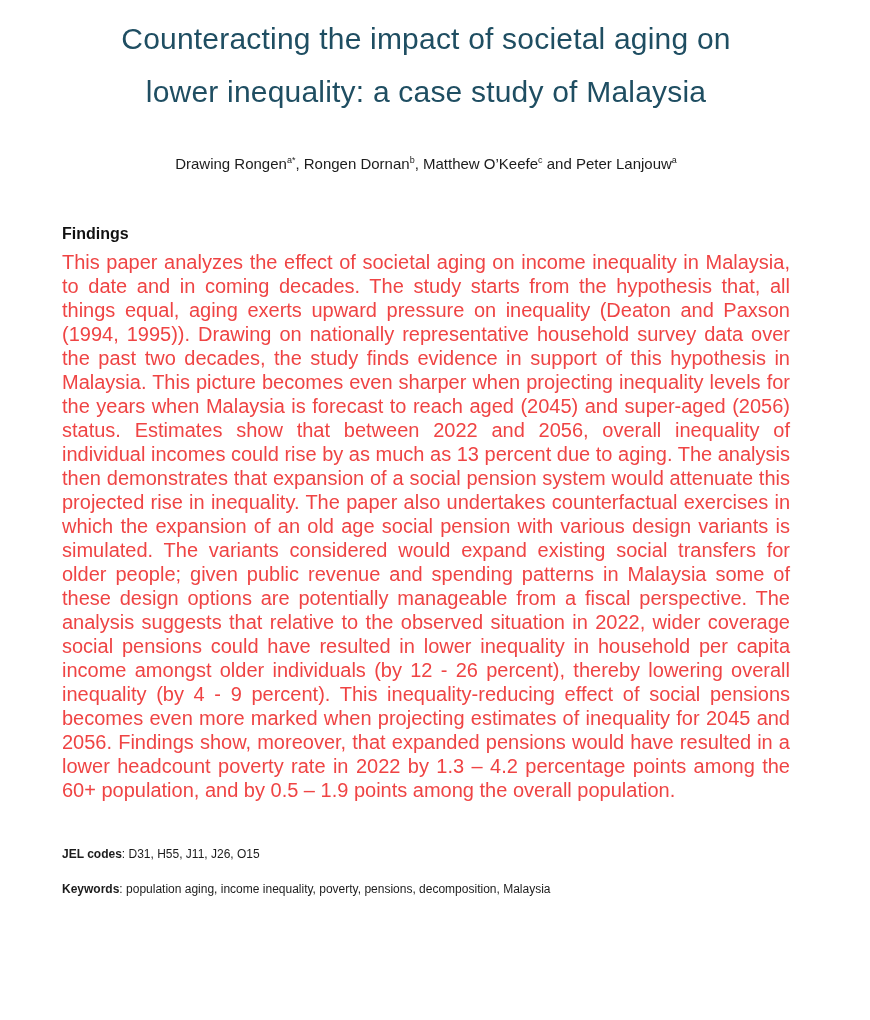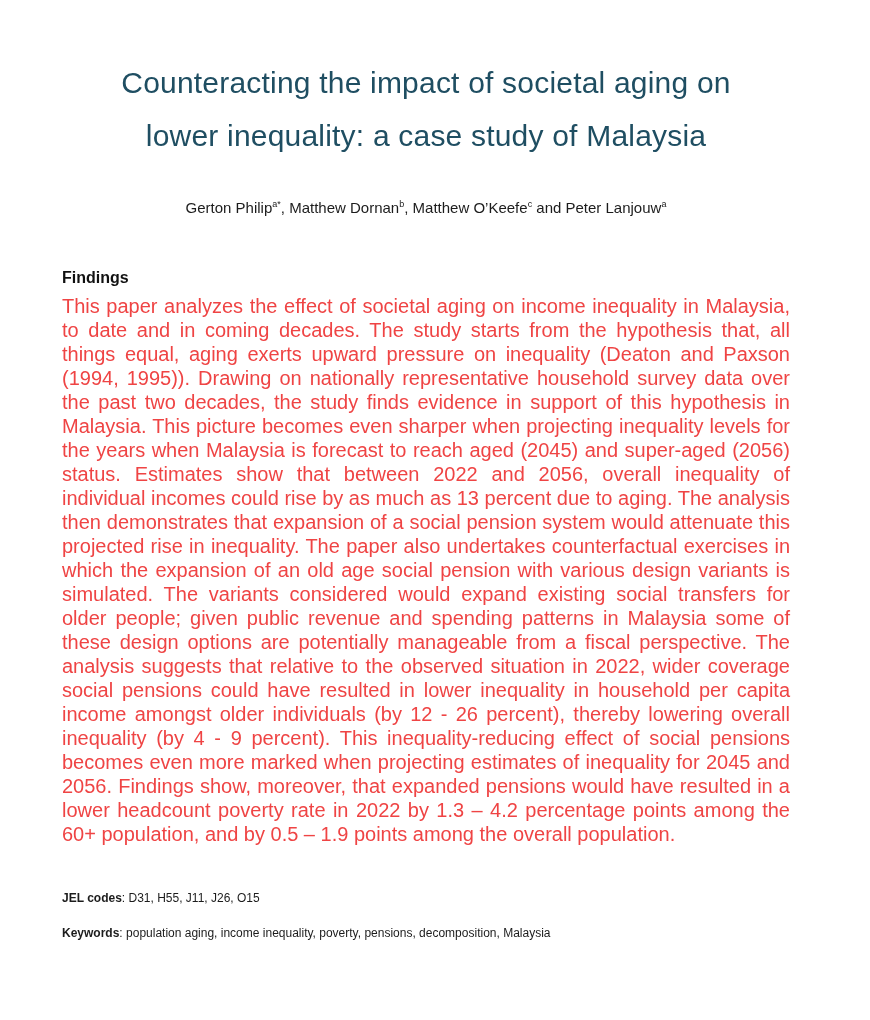--- a/index.html
+++ b/index.html
@@ -6,21 +6,20 @@
   .page {
     position: relative;
     width: 870px;
     height: 960px;
     background: #ffffff;
     box-sizing: border-box;
     padding: 12px 80px 0 62px;
     overflow: hidden;
     font-family: "Liberation Sans", sans-serif;
     color: #1c1c1c;
-    margin-top: 44px;
   }
   .title {
     margin: 0;
     padding: 0;
     font-size: 30px;
     font-weight: 400;
     line-height: 53px;
     text-align: center;
     color: #1f4e62;
     letter-spacing: 0.2px;
@@ -65,21 +64,21 @@
 </head>
 <body>
 
 <div class="page">
 
   <h1 class="title">
     <span class="title-line">Counteracting the impact of societal aging on</span>
     <span class="title-line">lower inequality: a case study of Malaysia</span>
   </h1>
 
-  <p class="authors"><span>Gerton Philip</span><sup>a*</sup><span>, Matthew Dornan</span><sup>b</sup><span>, Matthew O’Keefe</span><sup>c</sup><span> and Peter Lanjouw</span><sup>a</sup></p>
+  <p class="authors"><span>Drawing Rongen</span><sup>a*</sup><span>, Rongen Dornan</span><sup>b</sup><span>, Matthew O’Keefe</span><sup>c</sup><span> and Peter Lanjouw</span><sup>a</sup></p>
 
   <h2 class="abstract-heading">Findings</h2>
 
   <p class="abstract-body">This paper analyzes the effect of societal aging on income inequality in Malaysia, to date and in coming decades. The study starts from the hypothesis that, all things equal, aging exerts upward pressure on inequality (Deaton and Paxson (1994, 1995)). Drawing on nationally representative household survey data over the past two decades, the study finds evidence in support of this hypothesis in Malaysia. This picture becomes even sharper when projecting inequality levels for the years when Malaysia is forecast to reach aged (2045) and super-aged (2056) status. Estimates show that between 2022 and 2056, overall inequality of individual incomes could rise by as much as 13 percent due to aging. The analysis then demonstrates that expansion of a social pension system would attenuate this projected rise in inequality. The paper also undertakes counterfactual exercises in which the expansion of an old age social pension with various design variants is simulated. The variants considered would expand existing social transfers for older people; given public revenue and spending patterns in Malaysia some of these design options are potentially manageable from a fiscal perspective. The analysis suggests that relative to the observed situation in 2022, wider coverage social pensions could have resulted in lower inequality in household per capita income amongst older individuals (by 12 - 26 percent), thereby lowering overall inequality (by 4 - 9 percent). This inequality-reducing effect of social pensions becomes even more marked when projecting estimates of inequality for 2045 and 2056. Findings show, moreover, that expanded pensions would have resulted in a lower headcount poverty rate in 2022 by 1.3 – 4.2 percentage points among the 60+ population, and by 0.5 – 1.9 points among the overall population.</p>
 
   <p class="meta-line jel"><span class="label">JEL codes</span><span>: D31, H55, J11, J26, O15</span></p>
 
   <p class="meta-line keywords"><span class="label">Keywords</span><span>: population aging, income inequality, poverty, pensions, decomposition, Malaysia</span></p>
 
 </div>

